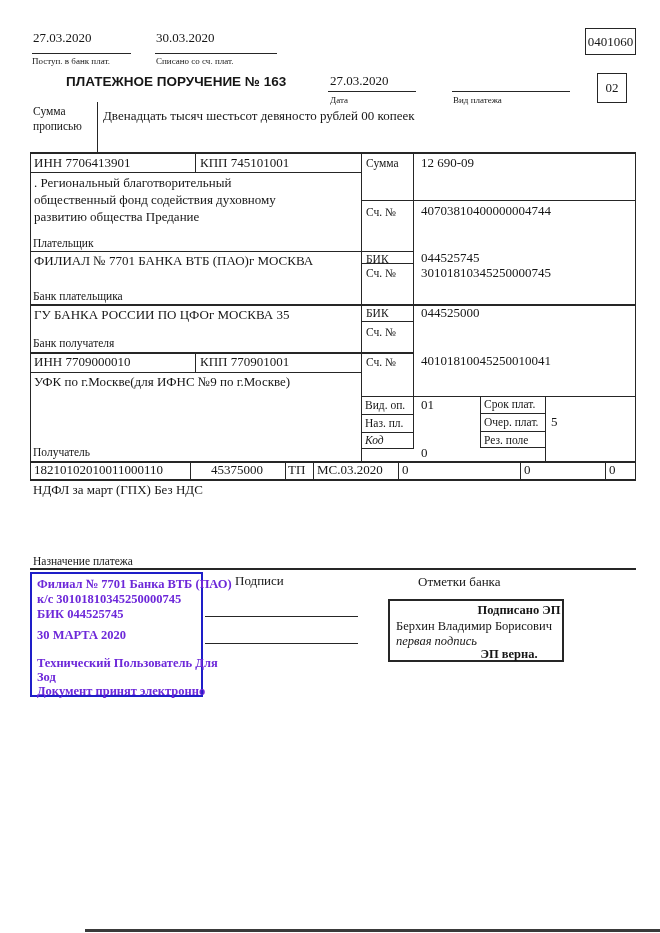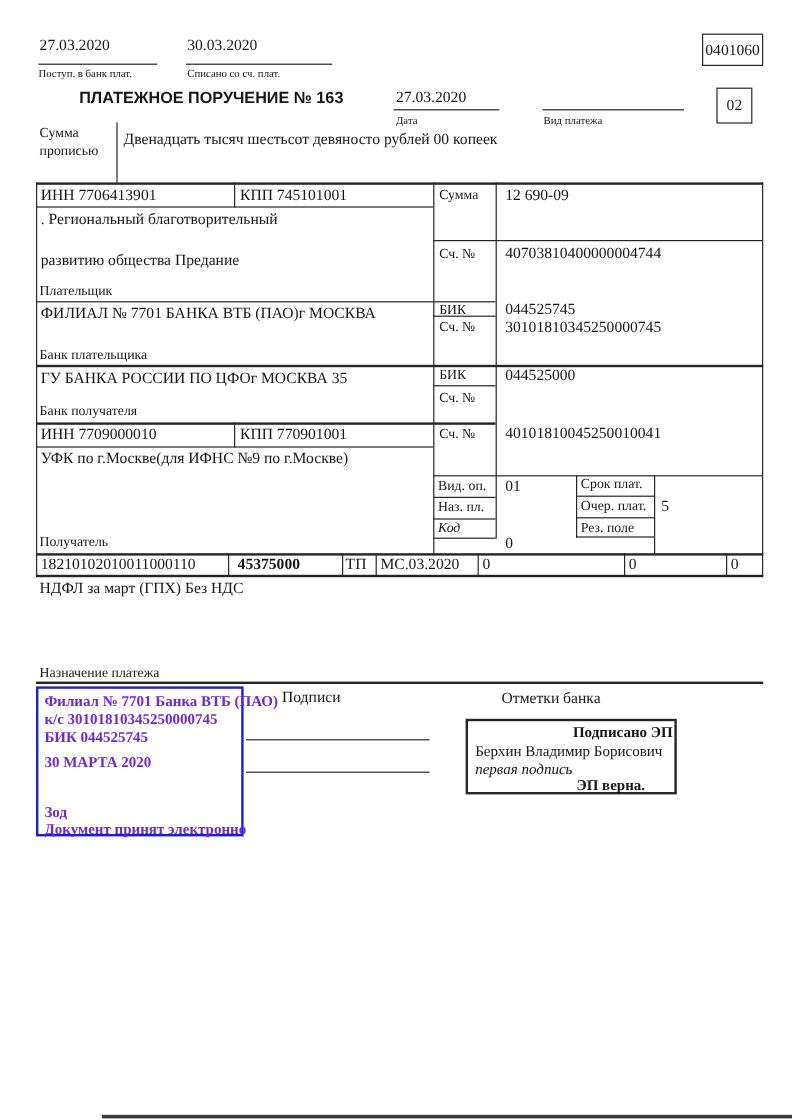--- a/index.html
+++ b/index.html
@@ -87,20 +87,21 @@
   <div class="vl" style="left:398px;top:461px;height:19px;"></div>
   <div class="vl" style="left:520px;top:461px;height:19px;"></div>
   <div class="vl" style="left:605px;top:461px;height:19px;"></div>
 
   <div class="t" style="left:34px;top:156px;">ИНН 7706413901</div>
   <div class="t" style="left:200px;top:156px;">КПП 745101001</div>
   <div class="t lb" style="left:366px;top:157px;">Сумма</div>
   <div class="t" style="left:421px;top:156px;">12 690-09</div>
 
   <div class="t" style="left:34px;top:176px;">. Региональный благотворительный</div>
+  <div class="t" style="left:34px;top:193px;">общественный фонд содействия духовному</div>
   <div class="t" style="left:34px;top:210px;">развитию общества Предание</div>
   <div class="t lb" style="left:33px;top:237px;">Плательщик</div>
   <div class="t lb" style="left:366px;top:206px;">Сч. №</div>
   <div class="t" style="left:421px;top:204px;">40703810400000004744</div>
 
   <div class="t" style="left:34px;top:254px;">ФИЛИАЛ № 7701 БАНКА ВТБ (ПАО)г МОСКВА</div>
   <div class="t lb" style="left:366px;top:253px;">БИК</div>
   <div class="t" style="left:421px;top:251px;">044525745</div>
   <div class="t lb" style="left:366px;top:267px;">Сч. №</div>
   <div class="t" style="left:421px;top:266px;">30101810345250000745</div>
@@ -123,36 +124,37 @@
   <div class="t lb" style="left:365px;top:417px;">Наз. пл.</div>
   <div class="t lb" style="left:365px;top:434px;font-style:italic;">Код</div>
   <div class="t" style="left:421px;top:446px;">0</div>
   <div class="t lb" style="left:484px;top:398px;">Срок плат.</div>
   <div class="t lb" style="left:484px;top:416px;">Очер. плат.</div>
   <div class="t" style="left:551px;top:415px;">5</div>
   <div class="t lb" style="left:484px;top:434px;">Рез. поле</div>
   <div class="t lb" style="left:33px;top:446px;">Получатель</div>
 
   <div class="t" style="left:34px;top:463px;text-align:center;">18210102010011000110</div>
-  <div class="t" style="left:198px;top:463px;font-weight:bold;">45375000</div>
+  <div class="t" style="left:211px;top:463px;">45375000</div>
   <div class="t" style="left:288px;top:463px;">ТП</div>
   <div class="t" style="left:317px;top:463px;">МС.03.2020</div>
   <div class="t" style="left:402px;top:463px;">0</div>
   <div class="t" style="left:524px;top:463px;">0</div>
   <div class="t" style="left:609px;top:463px;">0</div>
 
   <div class="t" style="left:33px;top:483px;">НДФЛ за март (ГПХ) Без НДС</div>
   <div class="t lb" style="left:33px;top:555px;">Назначение платежа</div>
   <div class="hl thick" style="left:30px;top:568px;width:606px;"></div>
 
   <div class="stamp" style="left:30px;top:572px;width:173px;height:125px;"></div>
   <div class="t bluetext" style="left:37px;top:577px;">Филиал № 7701 Банка ВТБ (ПАО)</div>
   <div class="t bluetext" style="left:37px;top:592px;">к/с 30101810345250000745</div>
   <div class="t bluetext" style="left:37px;top:607px;">БИК 044525745</div>
   <div class="t bluetext" style="left:37px;top:628px;">30 МАРТА 2020</div>
+  <div class="t bluetext" style="left:37px;top:656px;">Технический Пользователь Для</div>
   <div class="t bluetext" style="left:37px;top:670px;">Зод</div>
   <div class="t bluetext" style="left:37px;top:684px;">Документ принят электронно</div>
 
   <div class="t" style="left:235px;top:574px;">Подписи</div>
   <div class="t" style="left:418px;top:575px;">Отметки банка</div>
   <div class="hl" style="left:205px;top:616px;width:153px;"></div>
   <div class="hl" style="left:205px;top:643px;width:153px;"></div>
 
   <div class="epbox" style="left:388px;top:599px;width:176px;height:63px;"></div>
   <div class="t b ctr" style="left:388px;top:603px;width:196px;font-size:12.5px;white-space:normal;">Подписано ЭП</div>

